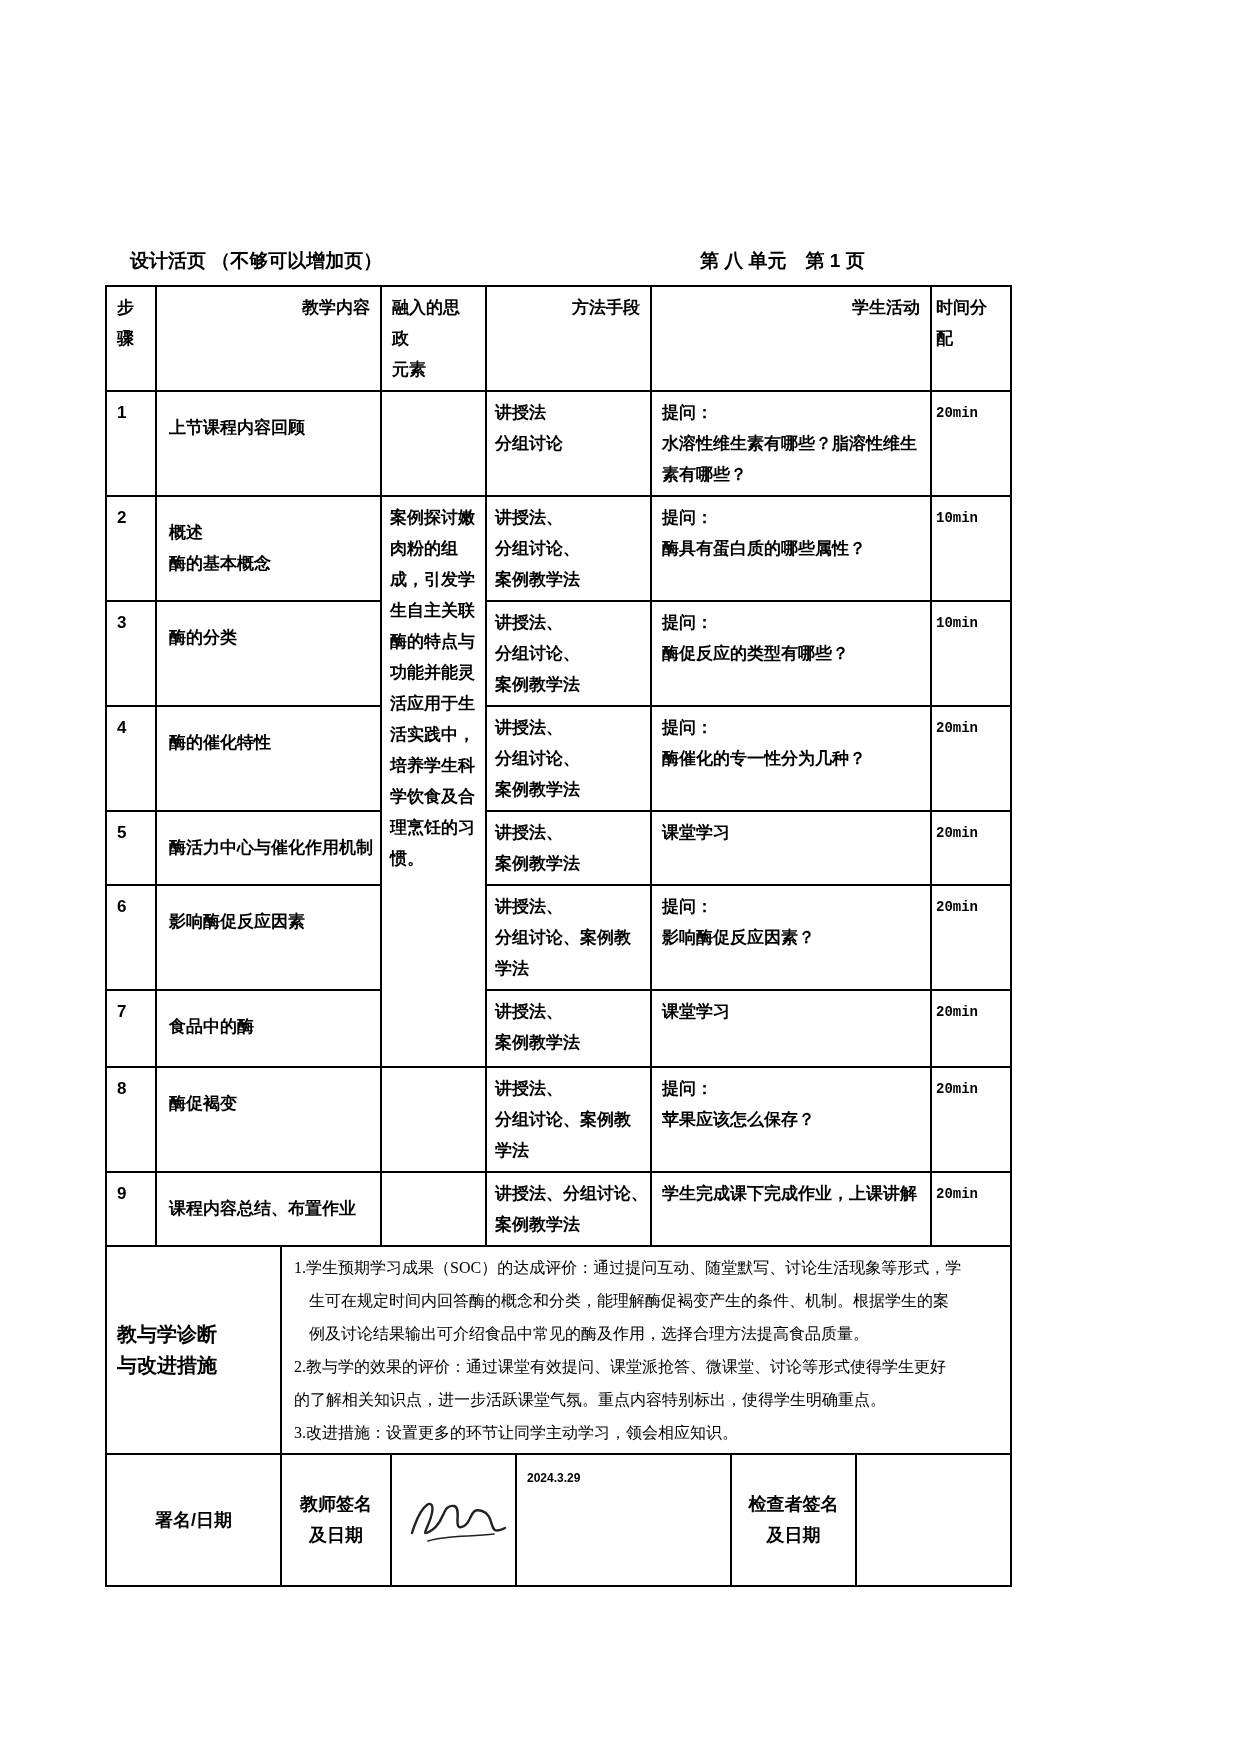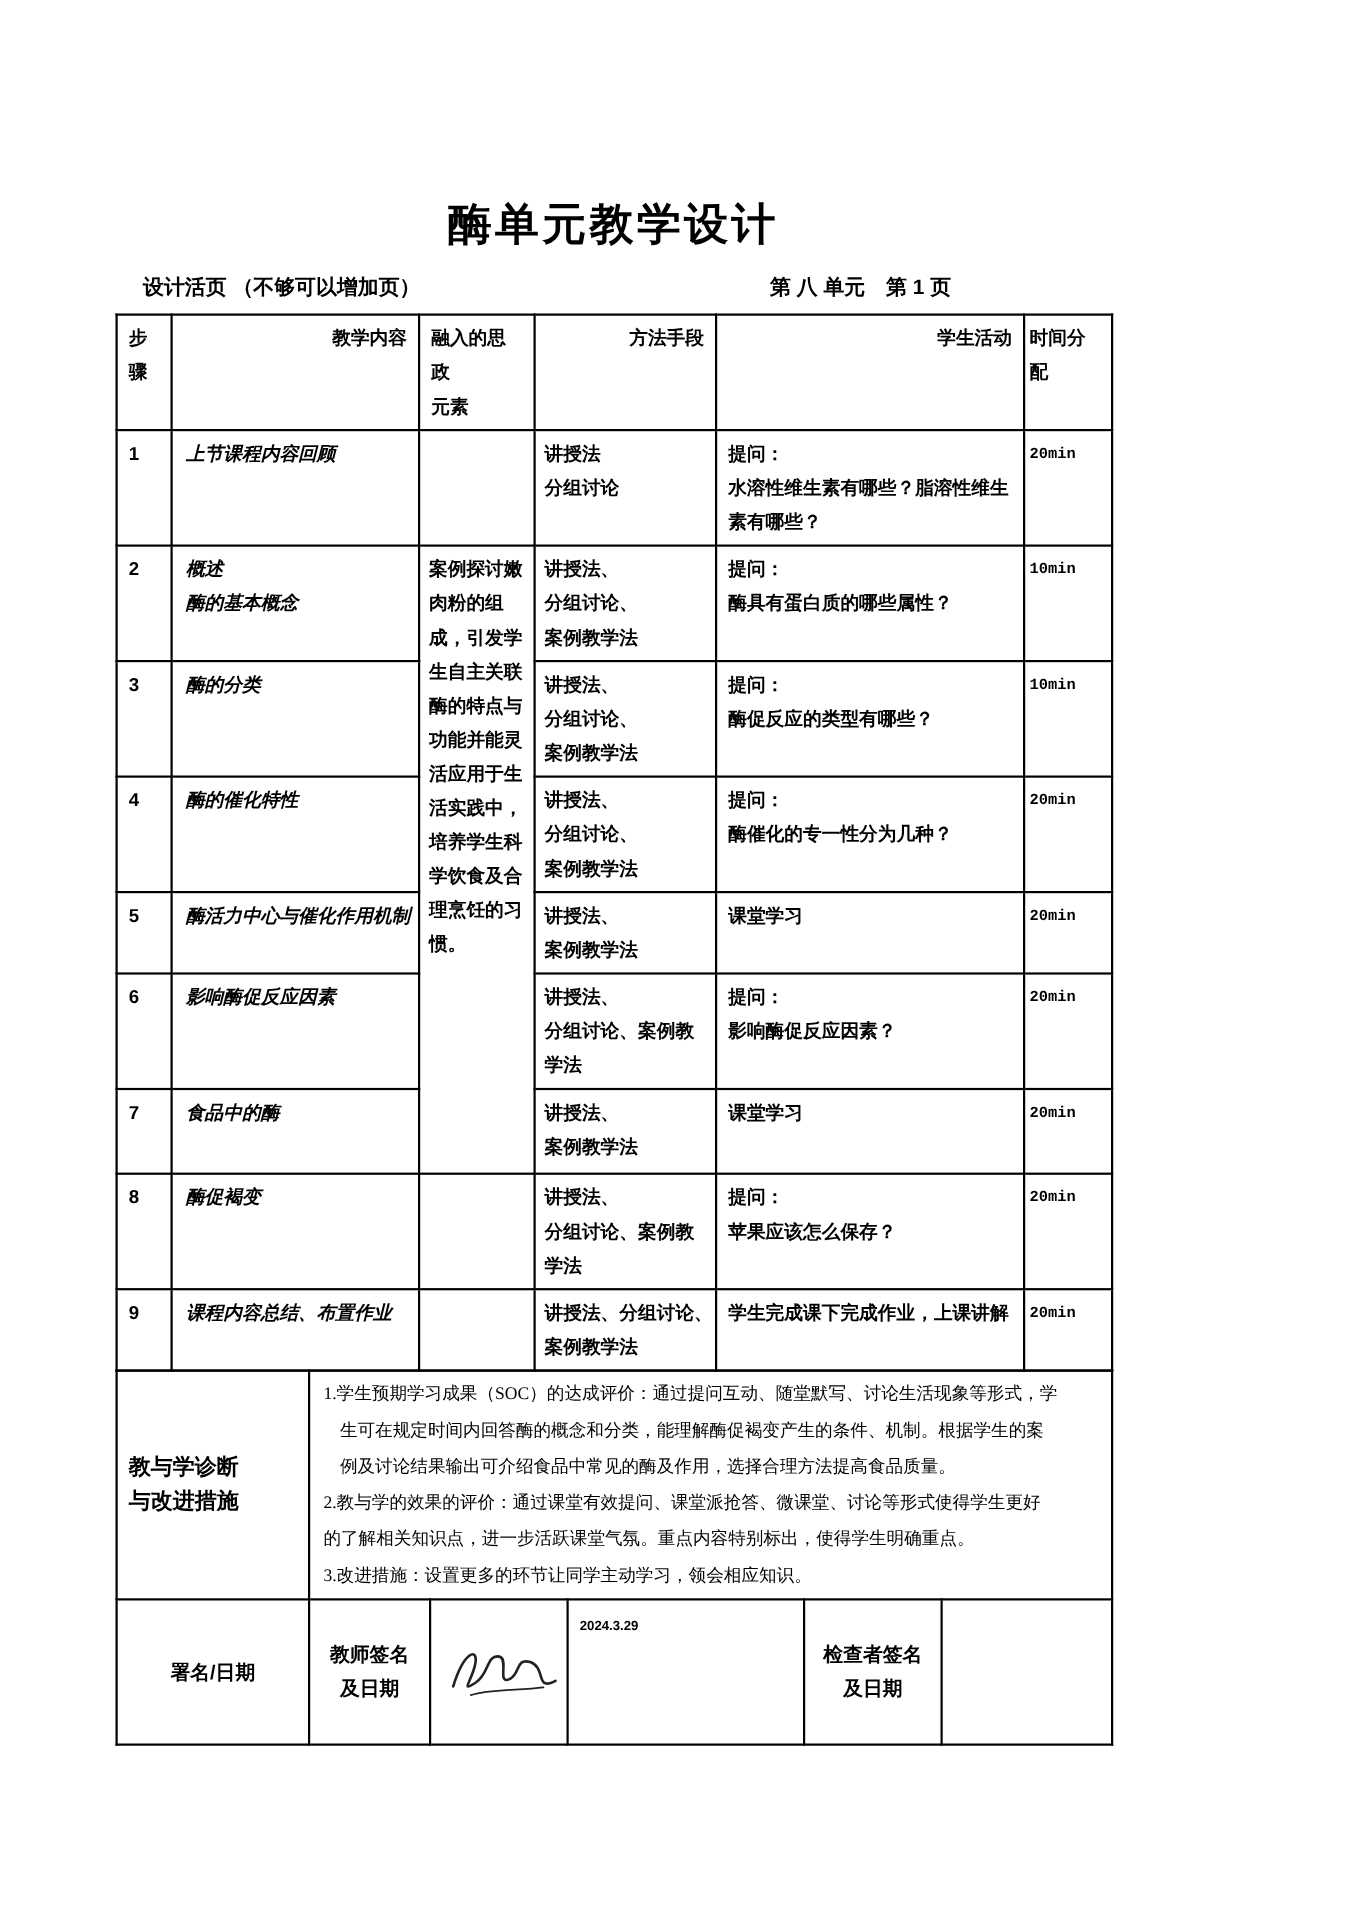--- a/index.html
+++ b/index.html
@@ -55,21 +55,21 @@
     vertical-align: top;
     text-align: left;
     padding: 5px 10px;
     font-size: 17px;
     font-weight: bold;
     line-height: 31px;
     white-space: pre-line;
   }
   th.center { text-align: right; }
   td.step { padding-left: 10px; }
-  td.content { padding: 5px 6px 5px 12px; font-style: italic; }
+  td.content { padding: 20px 6px 5px 12px; }
   td.ideology { padding: 5px 6px 5px 8px; border-radius: 26px; }
   td.methods { padding: 5px 2px 5px 8px; }
   td.activity { padding: 5px 6px 5px 10px; }
   td.time {
     padding: 6px 2px 5px 4px;
     font-family: "Liberation Mono", "DejaVu Sans Mono", monospace;
     font-size: 14px;
   }
   th.time-h { padding-left: 4px; }
   td.diag-label {
@@ -99,21 +99,20 @@
     padding: 8px 10px;
     font-size: 12px;
   }
   .sig-svg { display: block; margin: 0 auto; }
 </style>
 </head>
 <body>
 
 <div class="page">
 
-  <h1 class="doc-title">酶单元教学设计</h1>
 
   <div class="subtitle-left">设计活页 （不够可以增加页）</div>
   <div class="subtitle-right">第 八 单元　第 1 页</div>
 
   <div class="tables">
 
     <table class="main-table">
       <colgroup>
         <col style="width:50px">
           <col style="width:225px">

